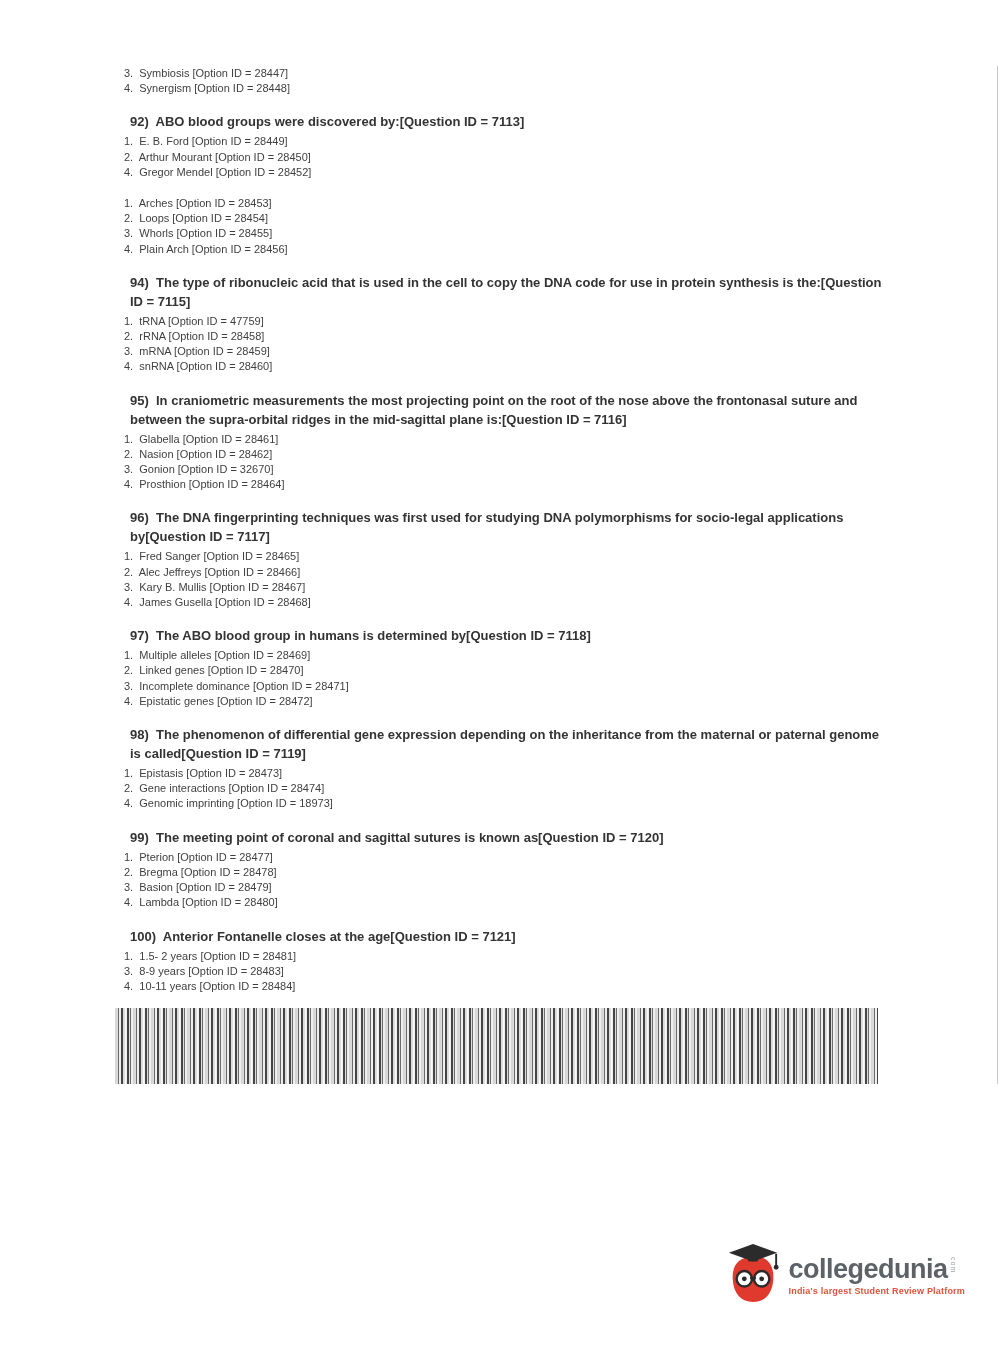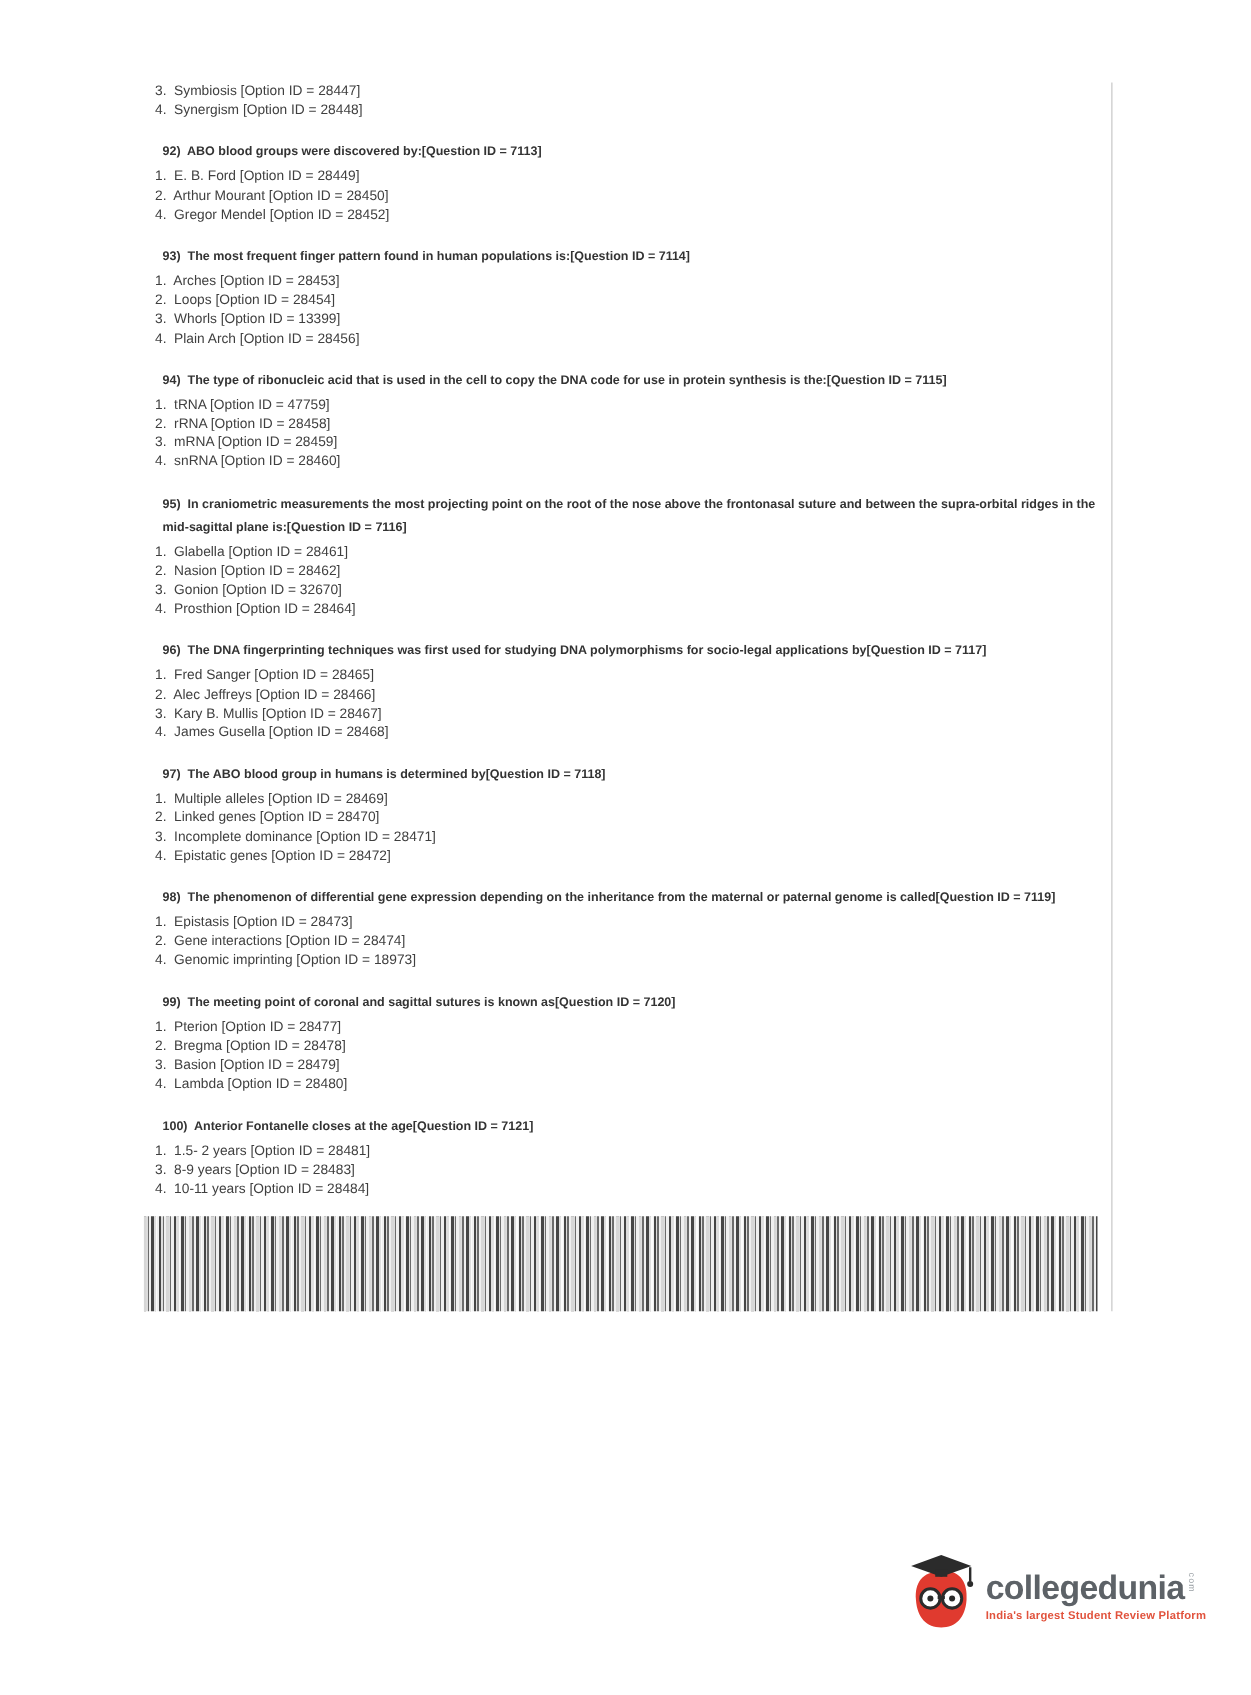--- a/index.html
+++ b/index.html
@@ -16,36 +16,36 @@
   }
   .page {
     position: absolute;
     inset: 0;
     background: #ffffff;
   }
   .content {
     position: absolute;
     left: 0;
     top: 66px;
-    width: 890px;
+    width: 998px;
     box-sizing: border-box;
     padding-left: 124px;
     border-right: 1px solid #c9c9c9;
   }
   .opt {
     font-size: 11px;
     line-height: 15.2px;
     color: #3f3f3f;
     white-space: pre-wrap;
   }
   .q {
     margin-top: 16px;
   }
   .q-title {
-    font-size: 10px;
+    font-size: 13px;
     font-weight: bold;
     line-height: 19px;
     color: #333333;
     margin: 0 0 3px 6px;
     white-space: pre-wrap;
     max-width: 758px;
   }
   .barcode {
     margin: 14px 0 0 -9px;
     width: 763px;
@@ -105,24 +105,23 @@
     </div>
 
     <section class="q">
       <div class="q-title">92)  ABO blood groups were discovered by:[Question ID = 7113]</div>
       <div class="opt">1.  E. B. Ford [Option ID = 28449]</div>
       <div class="opt">2.  Arthur Mourant [Option ID = 28450]</div>
       <div class="opt">4.  Gregor Mendel [Option ID = 28452]</div>
     </section>
 
     <section class="q">
-      <div class="q-title">93)  The most frequent finger pattern found in human populations is:[Question ID = 7114]</div>
       <div class="opt">1.  Arches [Option ID = 28453]</div>
       <div class="opt">2.  Loops [Option ID = 28454]</div>
-      <div class="opt">3.  Whorls [Option ID = 13399]</div>
+      <div class="opt">3.  Whorls [Option ID = 28455]</div>
       <div class="opt">4.  Plain Arch [Option ID = 28456]</div>
     </section>
 
     <section class="q">
       <div class="q-title">94)  The type of ribonucleic acid that is used in the cell to copy the DNA code for use in protein synthesis is the:[Question ID = 7115]</div>
       <div class="opt">1.  tRNA [Option ID = 47759]</div>
       <div class="opt">2.  rRNA [Option ID = 28458]</div>
       <div class="opt">3.  mRNA [Option ID = 28459]</div>
       <div class="opt">4.  snRNA [Option ID = 28460]</div>
     </section>

